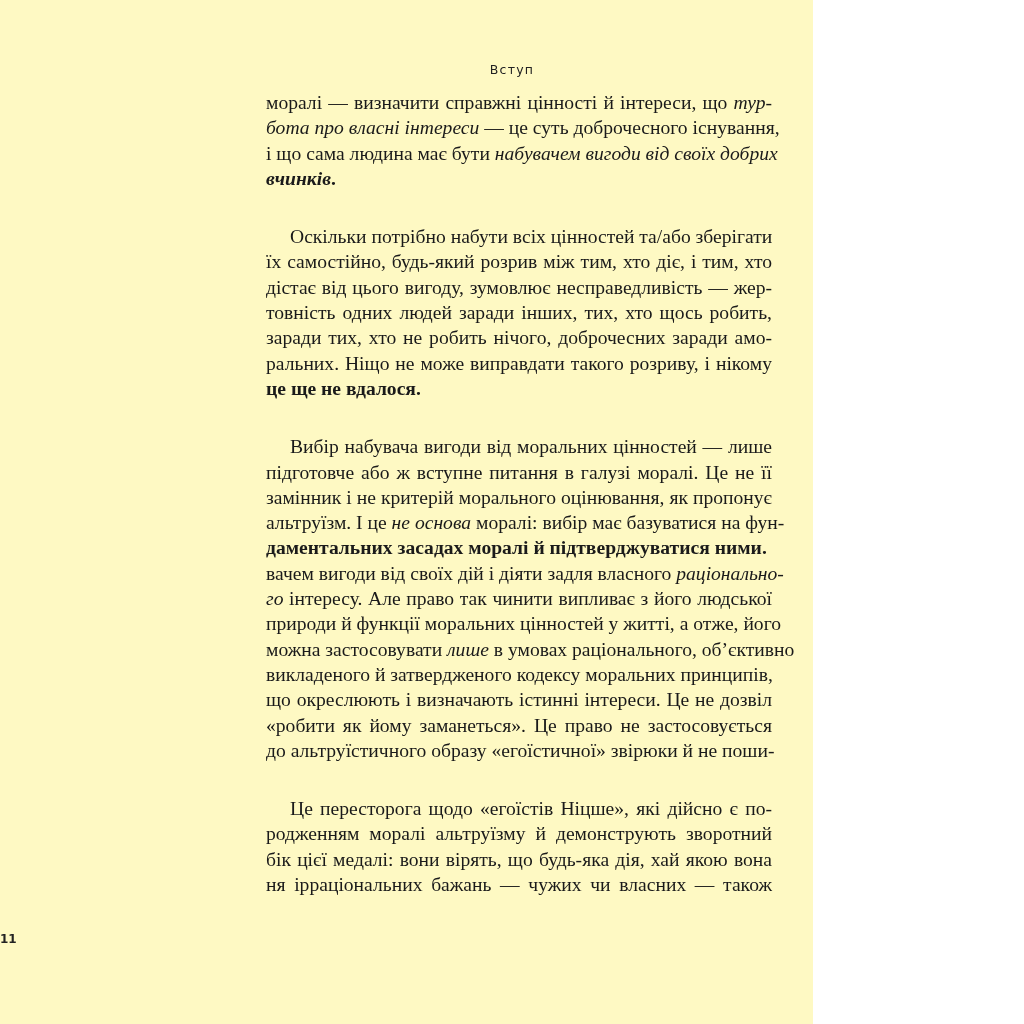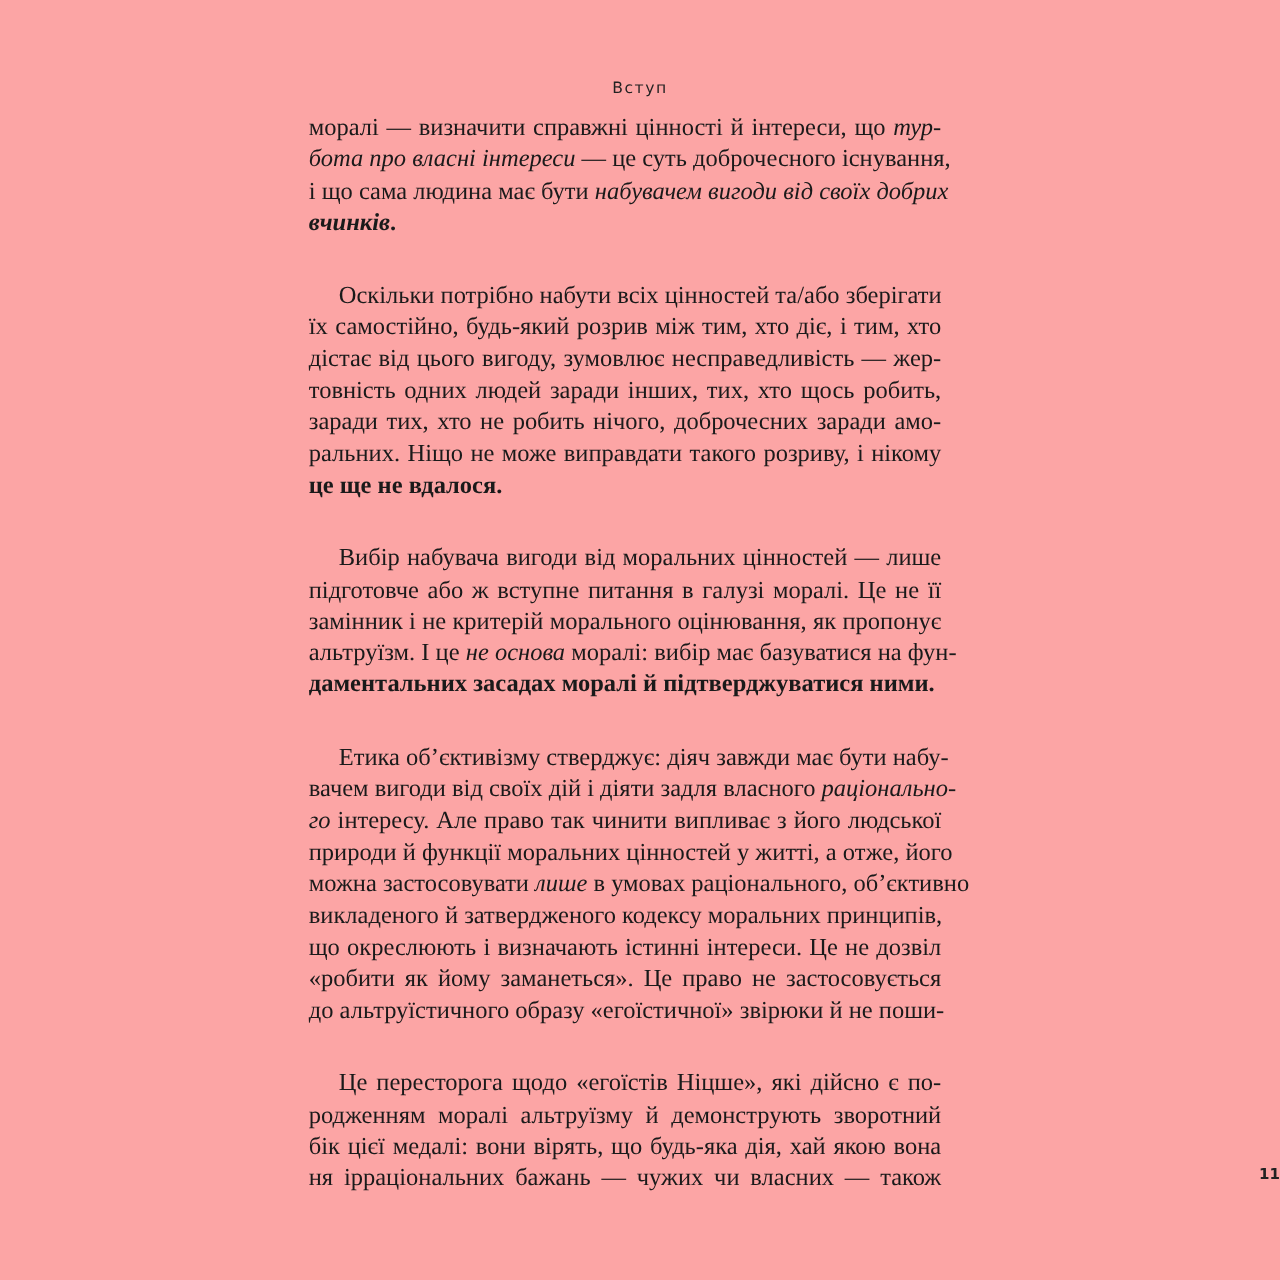--- a/index.html
+++ b/index.html
@@ -1,34 +1,34 @@
 <!DOCTYPE html>
 <html><head>
   <meta charset="utf-8">
   <style>
     html, body { margin: 0; padding: 0; background: #ffffff; }
     body { width: 1024px; height: 1024px; position: relative; overflow: hidden; }
-    .page { position: absolute; left: 0; top: 0; width: 1024px; height: 1024px; background: #fca5a5; }
+    .page { position: absolute; left: 0; top: 0; width: 813px; height: 1024px; background: #fef9c3; }
     .running-head {
       position: absolute; top: 62px; left: 0; width: 1024px; text-align: center;
       font-family: "DejaVu Sans", sans-serif; font-size: 12.5px; letter-spacing: 1.2px;
       color: #222;
     }
     .body-text {
-      position: absolute; left: 247px; top: 90px; width: 506px;
+      position: absolute; left: 266px; top: 90px; width: 506px;
       font-family: "Liberation Serif", "DejaVu Serif", serif;
       font-size: 19.6px; line-height: 25.3px; color: #1a1a1a;
     }
     .line { display: block; white-space: nowrap; text-align: justify; text-align-last: justify; height: 25.3px; }
     .line.last { text-align-last: left; font-weight: bold; }
     .line.indent { padding-left: 24px; margin-top: 33px; }
     .line span { white-space: pre; }
     .it { font-style: italic; }
     .folio {
-      position: absolute; top: 932px; left: 0; width: 1024px; text-align: right;
+      position: absolute; top: 932px; left: 0; width: 1024px; text-align: left;
       font-family: "DejaVu Sans", sans-serif; font-weight: bold; font-size: 12px; color: #222;
     }
   </style>
 </head>
 <body>
 
 <div class="page">
   <div class="running-head">Вступ</div>
 
   <div class="body-text">
@@ -48,21 +48,20 @@
         <div class="line last"><span>це ще не вдалося.</span></div>
       </div>
     <div>
         <div class="line indent"><span>Вибір набувача вигоди від моральних цінностей — лише</span></div>
         <div class="line"><span>підготовче або ж вступне питання в галузі моралі. Це не її</span></div>
         <div class="line"><span>замінник і не критерій морального оцінювання, як пропонує</span></div>
         <div class="line"><span>альтруїзм. І це </span><span class="it">не основа</span><span> моралі: вибір має базуватися на фун-</span></div>
         <div class="line last"><span>даментальних засадах моралі й підтверджуватися ними.</span></div>
       </div>
     <div>
-        <div class="line indent"><span>Етика об’єктивізму стверджує: діяч завжди має бути набу-</span></div>
         <div class="line"><span>вачем вигоди від своїх дій і діяти задля власного </span><span class="it">раціонально-</span></div>
         <div class="line"><span class="it">го</span><span> інтересу. Але право так чинити випливає з його людської</span></div>
         <div class="line"><span>природи й функції моральних цінностей у житті, а отже, його</span></div>
         <div class="line"><span>можна застосовувати </span><span class="it">лише</span><span> в умовах раціонального, об’єктивно</span></div>
         <div class="line"><span>викладеного й затвердженого кодексу моральних принципів,</span></div>
         <div class="line"><span>що окреслюють і визначають істинні інтереси. Це не дозвіл</span></div>
         <div class="line"><span>«робити як йому заманеться». Це право не застосовується</span></div>
         <div class="line"><span>до альтруїстичного образу «егоїстичної» звірюки й не поши-</span></div>
       </div>
     <div>

